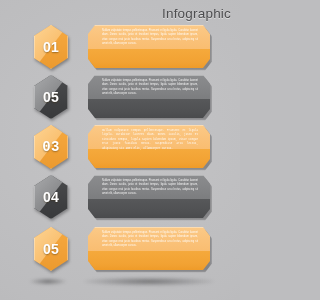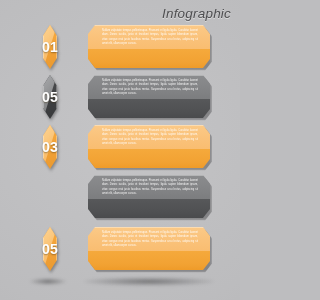--- a/index.html
+++ b/index.html
@@ -21,42 +21,41 @@
     background: radial-gradient(ellipse 150% 110% at 50% 45%, #c4c4c6 0%, #bcbcbe 55%, #b2b2b4 100%);
     overflow: hidden;
   }
 
   
   .title {
     position: absolute;
     top: 6px;
     right: 9px;
     font-size: 13.5px;
-    font-style: italic;
     font-weight: 400;
     color: #4e4e50;
     letter-spacing: 0.2px;
     text-shadow: 0 1px 0 rgba(255,255,255,0.45);
     white-space: nowrap;
   }
 
   
   .row {
     position: absolute;
     left: 0;
     width: 240px;
     height: 46px;
   }
 
   
   .hex-wrap {
     position: absolute;
-    left: 43px;
+    left: 34px;
     top: 1px;
-    width: 14px;
+    width: 34px;
     height: 44px;
     filter: drop-shadow(1.5px 2px 1.6px rgba(40,40,42,0.42));
   }
   .hex {
     position: absolute;
     inset: 0;
     -webkit-clip-path: polygon(50% 0%, 100% 25%, 100% 75%, 50% 100%, 0% 75%, 0% 25%);
     clip-path: polygon(50% 0%, 100% 25%, 100% 75%, 50% 100%, 0% 75%, 0% 25%);
     overflow: hidden;
   }
@@ -208,40 +207,48 @@
       <div class="hex-num">05</div>
     </div>
     <div class="banner dark">
       <div class="top-half"></div>
       <div class="bottom-half"></div>
       <div class="gloss"></div>
       <div class="banner-text">Nullam vulputate tempus pellentesque. Praesent et ligula ligula. Curabitur laoreet diam. Donec iaculis, justo et tincidunt tempus, ligula sapien bibendum ipsum, vitae congue erat justo faucibus metus. Suspendisse arcu lectus, adipiscing sit amet elit, ullamcorper cursus.</div>
     </div>
   </div>
 
-  <div class="row" style="top:124px;">
+  <div class="row" style="top:124px;font-family:Liberation Mono, monospace;">
     <div class="banner-shadow"></div>
     <div class="hex-wrap">
       <div class="hex orange">
         <div class="base"></div>
         <div class="facet"></div>
         <div class="rim"></div>
       </div>
       <div class="hex-num">03</div>
     </div>
     <div class="banner orange">
       <div class="top-half"></div>
       <div class="bottom-half"></div>
       <div class="gloss"></div>
       <div class="banner-text">Nullam vulputate tempus pellentesque. Praesent et ligula ligula. Curabitur laoreet diam. Donec iaculis, justo et tincidunt tempus, ligula sapien bibendum ipsum, vitae congue erat justo faucibus metus. Suspendisse arcu lectus, adipiscing sit amet elit, ullamcorper cursus.</div>
     </div>
   </div>
 
   <div class="row" style="top:174px;">
     <div class="banner-shadow"></div>
+    <div class="hex-wrap">
+      <div class="hex dark">
+        <div class="base"></div>
+        <div class="facet"></div>
+        <div class="rim"></div>
+      </div>
+      <div class="hex-num">04</div>
+    </div>
     <div class="banner dark">
       <div class="top-half"></div>
       <div class="bottom-half"></div>
       <div class="gloss"></div>
       <div class="banner-text">Nullam vulputate tempus pellentesque. Praesent et ligula ligula. Curabitur laoreet diam. Donec iaculis, justo et tincidunt tempus, ligula sapien bibendum ipsum, vitae congue erat justo faucibus metus. Suspendisse arcu lectus, adipiscing sit amet elit, ullamcorper cursus.</div>
     </div>
   </div>
 
   <div class="row" style="top:226px;padding-left:14px;">
     <div class="banner-shadow"></div>

